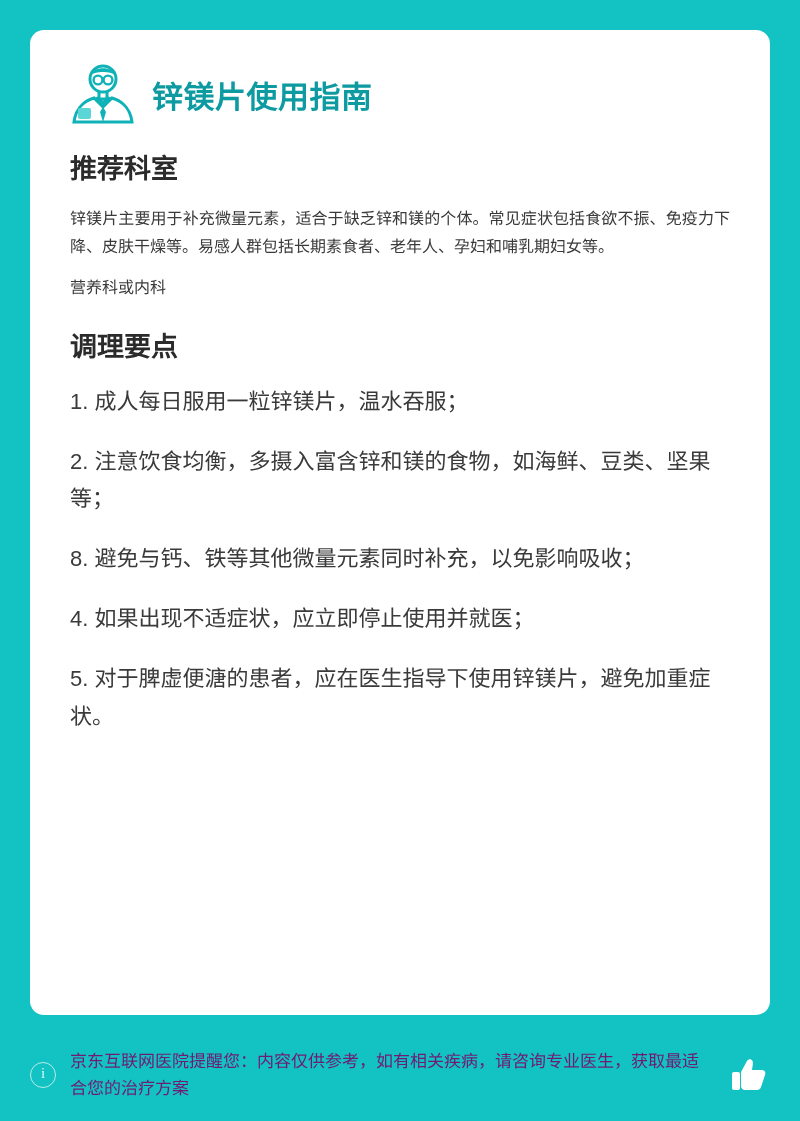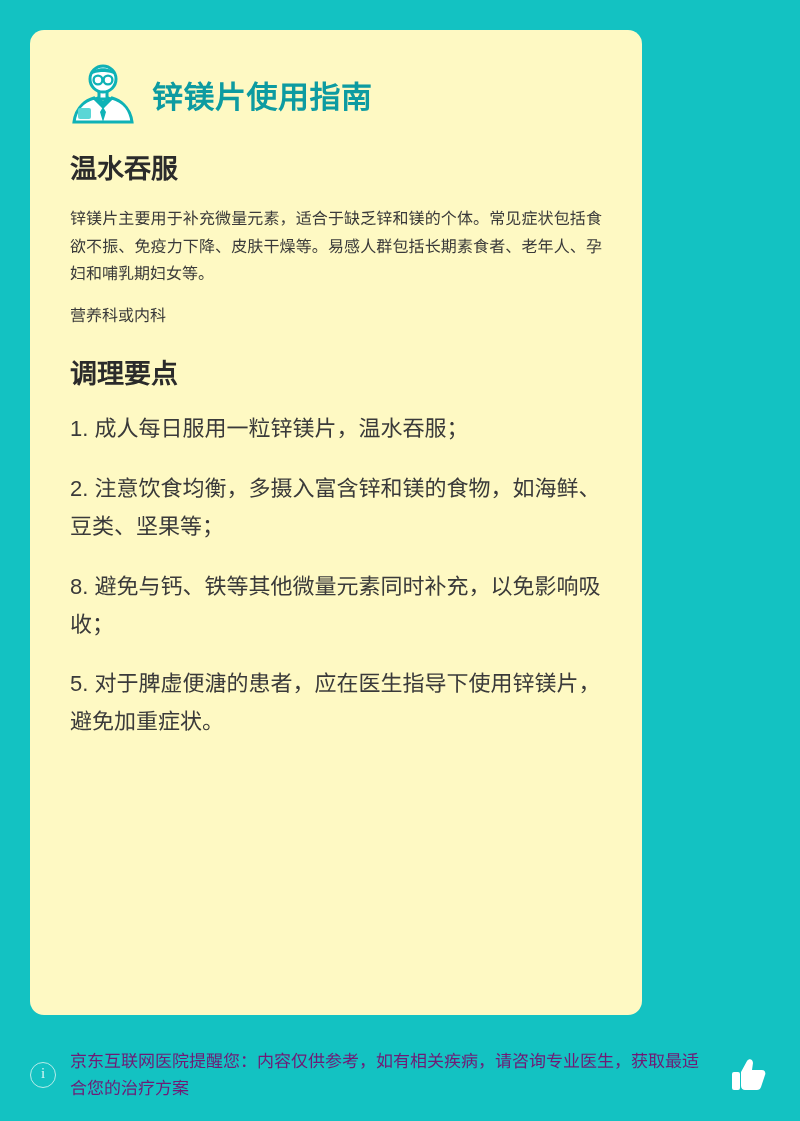--- a/index.html
+++ b/index.html
@@ -15,25 +15,25 @@
   }
   .page {
     position: relative;
     width: 800px;
     height: 1121px;
     box-sizing: border-box;
     padding: 30px 30px 0 30px;
     background: #13c2c2;
   }
   .card {
-    background: #fef9c3;
+    background: #ffffff;
     border-radius: 14px;
     padding: 34px 40px 40px 40px;
     box-sizing: border-box;
-    width: 612px;
+    width: 740px;
     min-height: 985px;
     position: relative;
   }
   
   .card-header {
     display: flex;
     align-items: flex-start;
     gap: 16px;
     margin-bottom: 26px;
   }
@@ -138,30 +138,31 @@
           <circle cx="28" cy="20" r="4.4" fill="none" stroke="#0fb2b6" stroke-width="2.4"></circle>
           <circle cx="38" cy="20" r="4.4" fill="none" stroke="#0fb2b6" stroke-width="2.4"></circle>
           <line x1="32.4" y1="20" x2="33.6" y2="20" stroke="#0fb2b6" stroke-width="2.4"></line>
 
           <rect x="8" y="48" width="13" height="11" rx="2" fill="#5ad6d6"></rect>
         </svg>
       </div>
       <div class="doc-title">锌镁片使用指南</div>
     </div>
 
-    <h2 class="section-title">温水吞服</h2>
+    <h2 class="section-title">推荐科室</h2>
     <p class="body-text">锌镁片主要用于补充微量元素，适合于缺乏锌和镁的个体。常见症状包括食欲不振、免疫力下降、皮肤干燥等。易感人群包括长期素食者、老年人、孕妇和哺乳期妇女等。</p>
 
     <p class="body-text">营养科或内科</p>
 
     <h2 class="section-title">调理要点</h2>
     <div class="steps">
       <p class="step">1. 成人每日服用一粒锌镁片，温水吞服；</p>
       <p class="step">2. 注意饮食均衡，多摄入富含锌和镁的食物，如海鲜、豆类、坚果等；</p>
       <p class="step">8. 避免与钙、铁等其他微量元素同时补充，以免影响吸收；</p>
+      <p class="step">4. 如果出现不适症状，应立即停止使用并就医；</p>
       <p class="step">5. 对于脾虚便溏的患者，应在医生指导下使用锌镁片，避免加重症状。</p>
     </div>
 
   </div>
 
   <div class="footer">
     <div class="info-icon">i</div>
     <div class="footer-text">京东互联网医院提醒您：内容仅供参考，如有相关疾病，请咨询专业医生，获取最适合您的治疗方案</div>
     <div class="thumb">
       <svg width="42" height="42" viewBox="0 0 42 42" aria-hidden="true">

